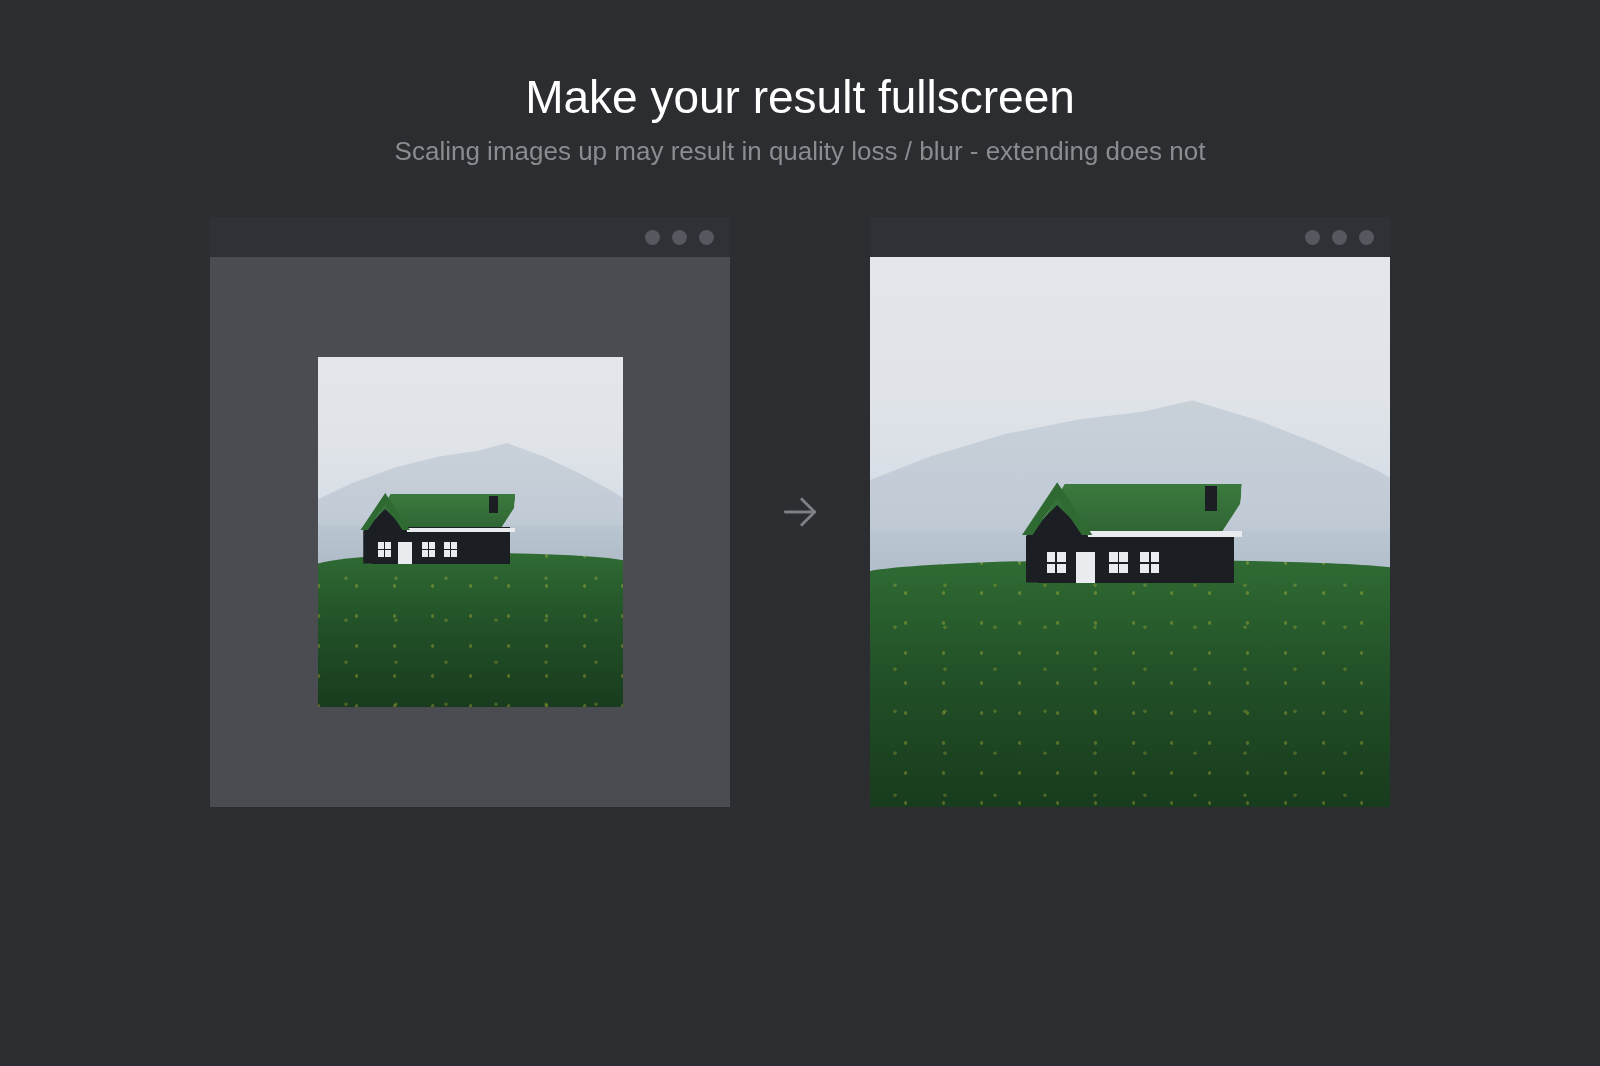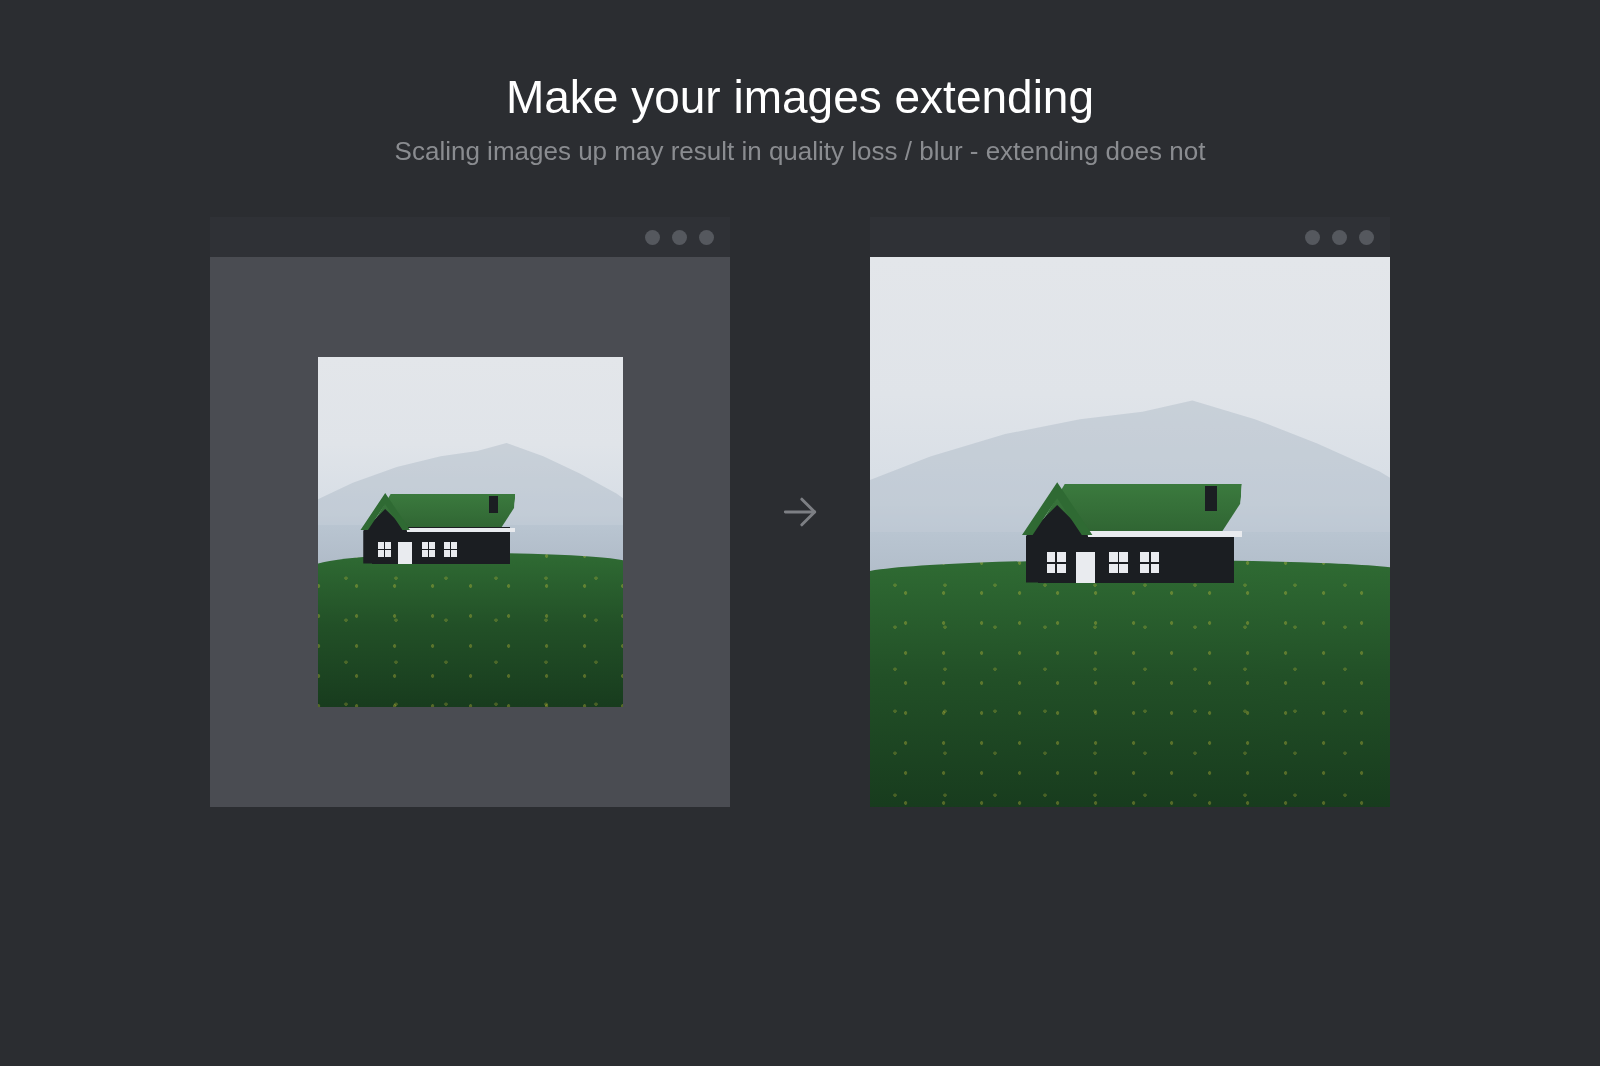--- a/index.html
+++ b/index.html
@@ -252,21 +252,21 @@
       right: 8%;
       top: -2%;
       width: 6%;
       height: 26%;
       background: #1b1e22;
     }
   </style>
 </head>
 <body>
 
-<h1 class="title">Make your images extending</h1>
+<h1 class="title">Make your result fullscreen</h1>
 <p class="subtitle">Scaling images up may result in quality loss / blur - extending does not</p>
 
 <div class="comparison-row">
 
   <div class="window-frame">
     <div class="titlebar">
       <span class="titlebar-dot"></span>
       <span class="titlebar-dot"></span>
       <span class="titlebar-dot"></span>
     </div>

